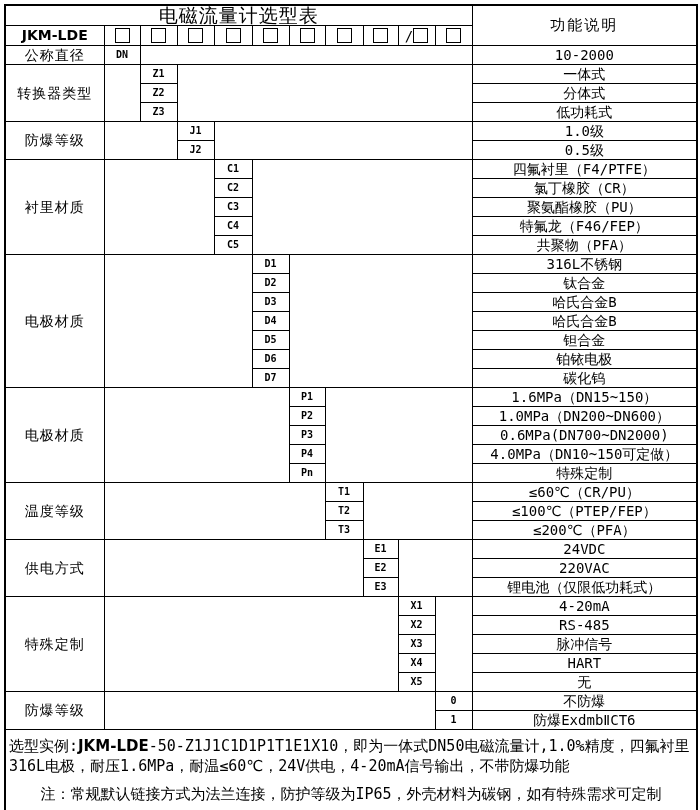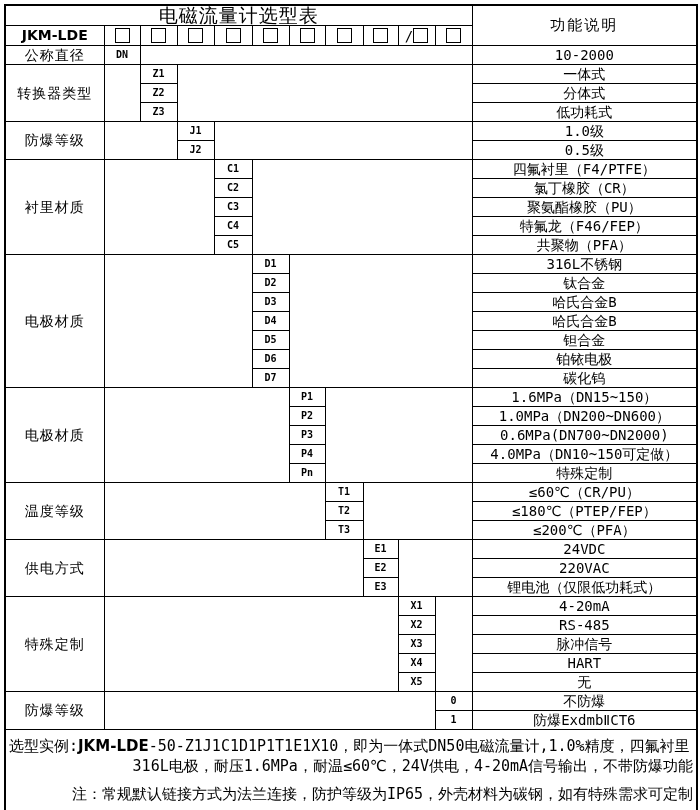--- a/index.html
+++ b/index.html
@@ -42,22 +42,22 @@
   }
   span.slash { vertical-align:middle; }
   td.footer {
     height:76px;
     font-size:15px;
     line-height:20px;
     vertical-align:middle;
     padding:2px 3px;
   }
   .ex1 { text-align:left; }
-  .ex2 { text-align:right; }
-  .note { text-align:right; margin-top:8px; }
+  .ex2 { text-align:left; }
+  .note { text-align:center; margin-top:8px; }
   .ex1 b { font-family:"DejaVu Sans",sans-serif; }
 </style>
 </head>
 <body>
 
 <div class="wrap">
 <table class="sel">
   <colgroup>
     <col style="width:99px">
         <col style="width:36px">
@@ -209,21 +209,21 @@
 
   <tr>
     <td class="cat" rowspan="3">温度等级</td>
     <td class="blank" colspan="6" rowspan="3"></td>
     <td class="code">T1</td>
     <td class="blank" colspan="3" rowspan="3"></td>
     <td class="desc">≤60℃（CR/PU）</td>
   </tr>
   <tr>
     <td class="code">T2</td>
-    <td class="desc">≤180℃（PTEP/FEP）</td>
+    <td class="desc">≤100℃（PTEP/FEP）</td>
   </tr>
   <tr>
     <td class="code">T3</td>
     <td class="desc">≤200℃（PFA）</td>
   </tr>
 
   <tr>
     <td class="cat" rowspan="3">供电方式</td>
     <td class="blank" colspan="7" rowspan="3"></td>
     <td class="code">E1</td>

